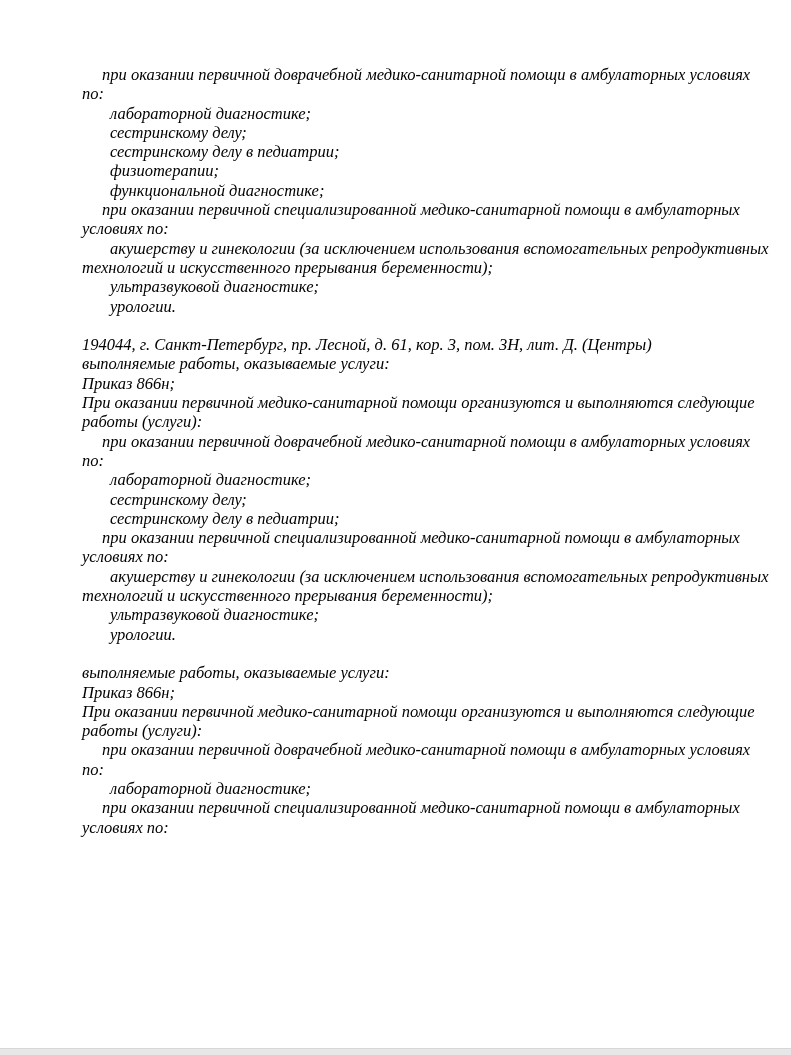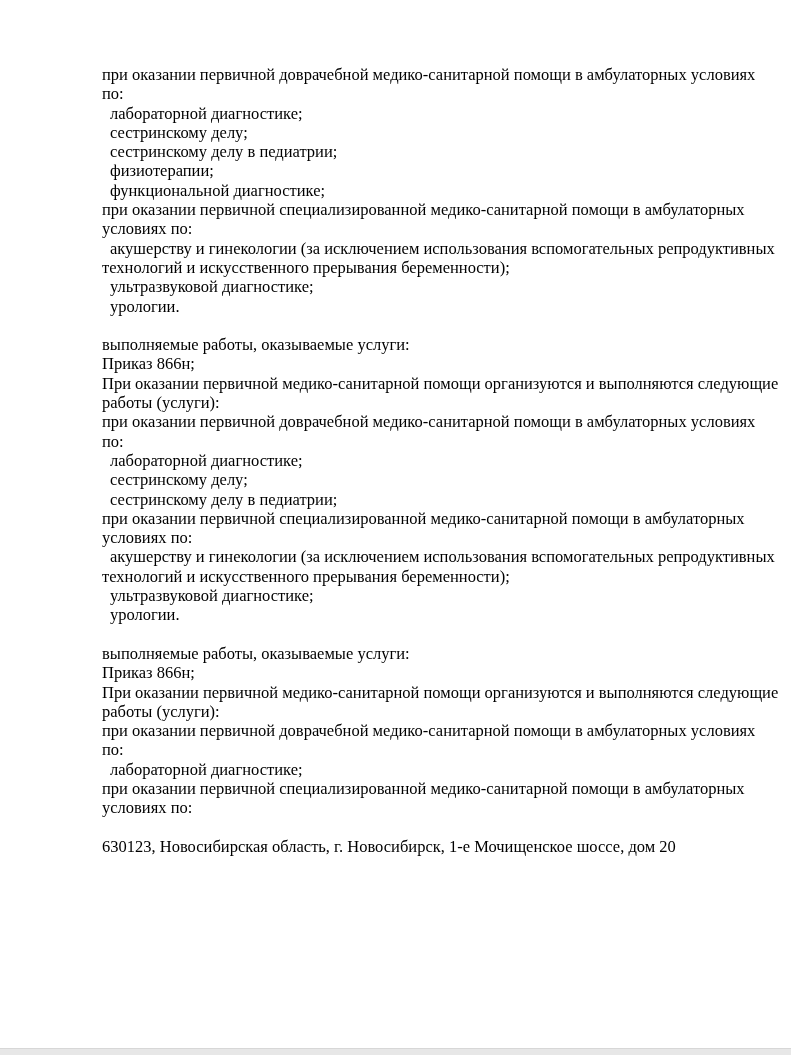--- a/index.html
+++ b/index.html
@@ -14,27 +14,28 @@
     overflow: hidden;
     font-family: "Liberation Serif", "DejaVu Serif", serif;
     font-size: 16.5px;
     color: #000000;
   }
   .doc {
     position: absolute;
     top: 65px;
     left: 82px;
     right: 10px;
+    font-style: italic;
   }
   .doc-section { display: block; }
   .ln {
     line-height: 19.3px;
     white-space: nowrap;
   }
-  .ind0 { padding-left: 0; margin-left: 20px; }
+  .ind0 { padding-left: 0; }
   .ind1 { padding-left: 20px; }
   .ind2 { padding-left: 28px; }
   .blank-line { height: 19.3px; }
   .bottom-bar {
     position: absolute;
     left: 0;
     right: 0;
     bottom: 0;
     height: 6px;
     background: #e7e7e7;
@@ -57,20 +58,21 @@
       <div class="ln ind0">условиях по:</div>
       <div class="ln ind2">акушерству и гинекологии (за исключением использования вспомогательных репродуктивных</div>
       <div class="ln ind0">технологий и искусственного прерывания беременности);</div>
       <div class="ln ind2">ультразвуковой диагностике;</div>
       <div class="ln ind2">урологии.</div>
     </section>
 
   <div class="blank-line"></div>
 
   <section class="doc-section">
+      <div class="ln ind0">194044, г. Санкт-Петербург, пр. Лесной, д. 61, кор. 3, пом. 3Н, лит. Д. (Центры)</div>
       <div class="ln ind0">выполняемые работы, оказываемые услуги:</div>
       <div class="ln ind0">Приказ 866н;</div>
       <div class="ln ind0">При оказании первичной медико-санитарной помощи организуются и выполняются следующие</div>
       <div class="ln ind0">работы (услуги):</div>
       <div class="ln ind1">при оказании первичной доврачебной медико-санитарной помощи в амбулаторных условиях</div>
       <div class="ln ind0">по:</div>
       <div class="ln ind2">лабораторной диагностике;</div>
       <div class="ln ind2">сестринскому делу;</div>
       <div class="ln ind2">сестринскому делу в педиатрии;</div>
       <div class="ln ind1">при оказании первичной специализированной медико-санитарной помощи в амбулаторных</div>
@@ -90,18 +92,15 @@
       <div class="ln ind0">работы (услуги):</div>
       <div class="ln ind1">при оказании первичной доврачебной медико-санитарной помощи в амбулаторных условиях</div>
       <div class="ln ind0">по:</div>
       <div class="ln ind2">лабораторной диагностике;</div>
       <div class="ln ind1">при оказании первичной специализированной медико-санитарной помощи в амбулаторных</div>
       <div class="ln ind0">условиях по:</div>
     </section>
 
   <div class="blank-line"></div>
 
-  <section class="doc-section">
-      <div class="ln ind0">630123, Новосибирская область, г. Новосибирск, 1-е Мочищенское шоссе, дом 20</div>
-    </section>
 </div>
 
 <div class="bottom-bar"></div>
 
 </body></html>

